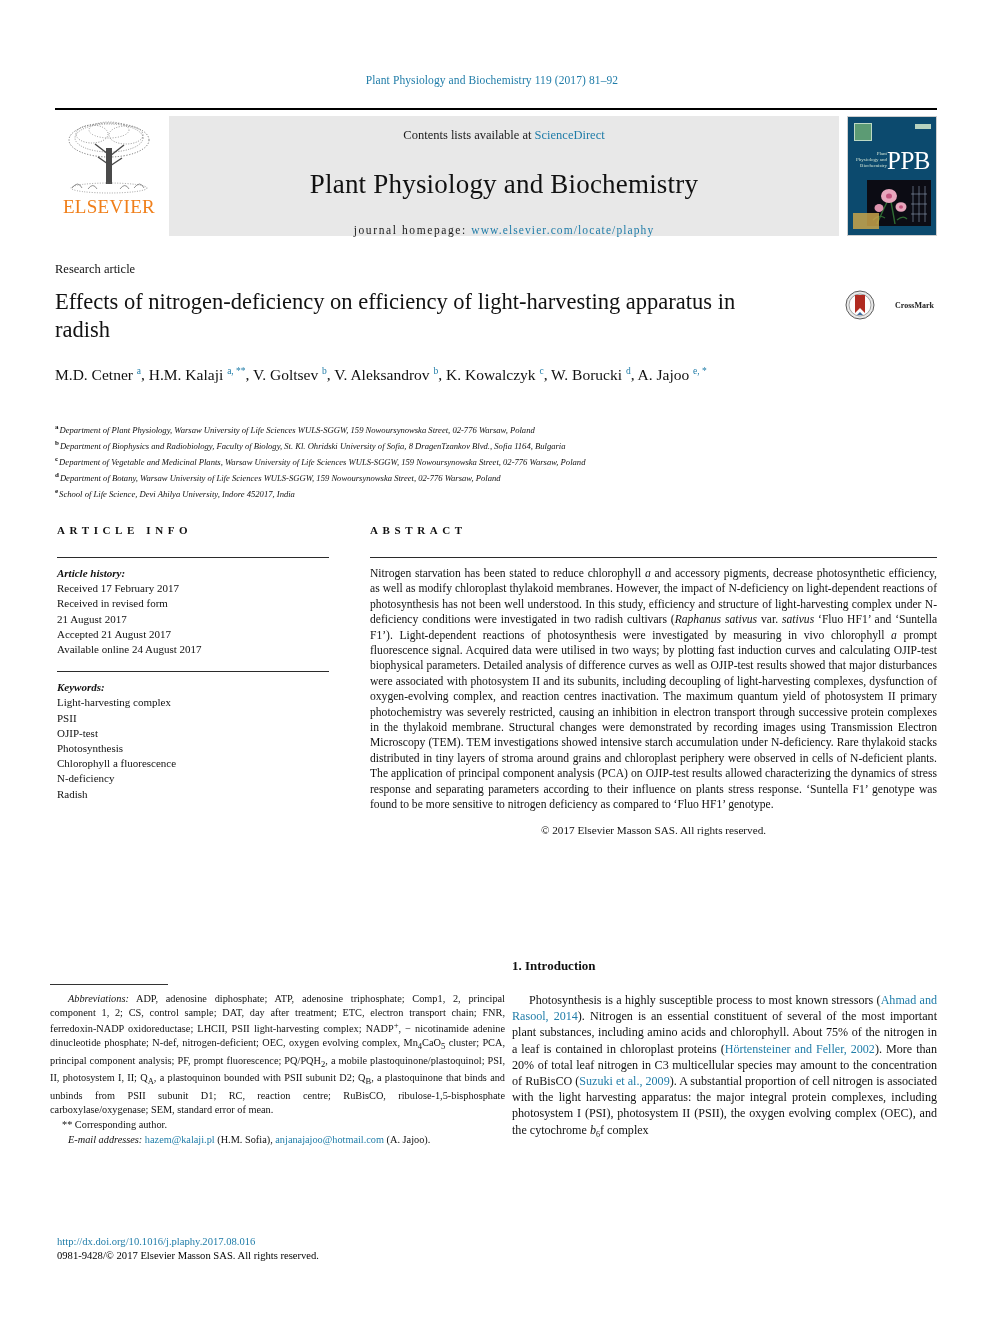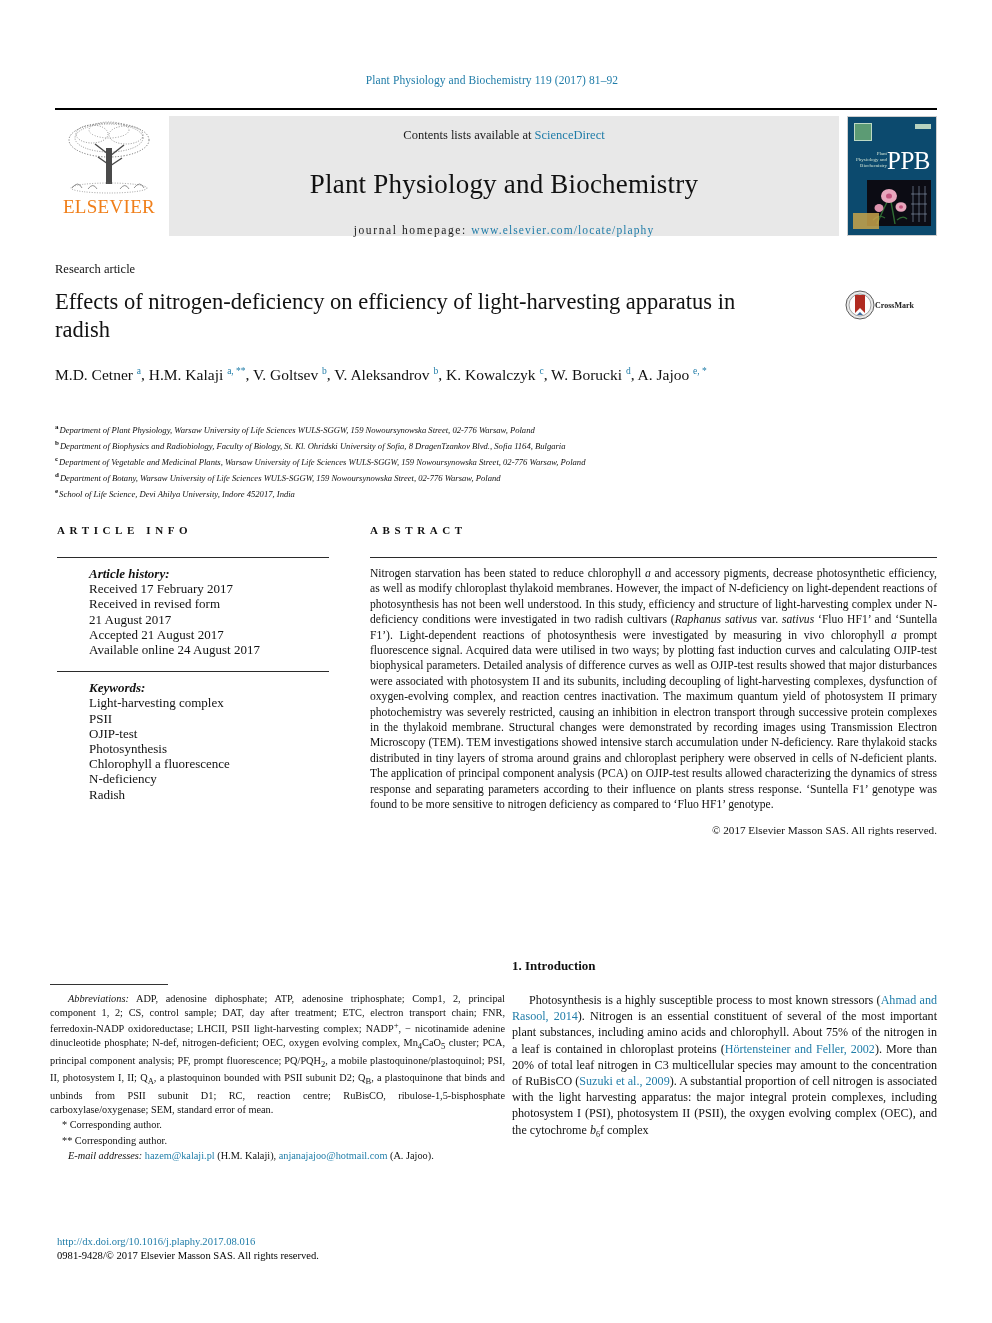--- a/index.html
+++ b/index.html
@@ -171,21 +171,21 @@
     color: #111;
     font-weight: normal;
     margin: 0;
   }
   .crossmark {
     position: absolute;
     left: 845px;
     top: 290px;
     display: flex;
     align-items: center;
-    gap: 0;
+    gap: 20px;
   }
   .crossmark-label {
     font-size: 8px;
     font-weight: bold;
     color: #222;
   }
   .authors {
     position: absolute;
     left: 55px;
     top: 360px;
@@ -234,43 +234,42 @@
     font-weight: bold;
     letter-spacing: 4.6px;
     color: #111;
     margin-bottom: 21px;
   }
   .hrule {
     border-top: 1px solid #2b2b2b;
     margin-bottom: 8px;
   }
   .info-block {
-    font-size: 13px;
+    font-size: 11px;
     line-height: 15.2px;
     color: #111;
-    margin-left: 32px;
   }
   .info-block .ital {
     font-style: italic;
     font-weight: bold;
   }
   .kw-rule {
     border-top: 1px solid #2b2b2b;
     margin: 14px 0 8px 0;
   }
   .abstract-text {
     font-size: 11.6px;
     line-height: 15.4px;
     text-align: justify;
     color: #111;
   }
   .abstract-text i { font-style: italic; }
   .copyright {
     margin-top: 11px;
-    text-align: right;
+    text-align: center;
     font-size: 11.2px;
     color: #111;
   }
 
   
   .footnote-col {
     position: absolute;
     left: 50px;
     top: 984px;
     width: 455px;
@@ -453,26 +452,25 @@
   <div class="abs-col">
     <div class="sec-head">ABSTRACT</div>
     <div class="hrule"></div>
     <div class="abstract-text">Nitrogen starvation has been stated to reduce chlorophyll <i>a</i> and accessory pigments, decrease photosynthetic efficiency, as well as modify chloroplast thylakoid membranes. However, the impact of N-deficiency on light-dependent reactions of photosynthesis has not been well understood. In this study, efficiency and structure of light-harvesting complex under N-deficiency conditions were investigated in two radish cultivars (<i>Raphanus sativus</i> var. <i>sativus</i> ‘Fluo HF1’ and ‘Suntella F1’). Light-dependent reactions of photosynthesis were investigated by measuring in vivo chlorophyll <i>a</i> prompt fluorescence signal. Acquired data were utilised in two ways; by plotting fast induction curves and calculating OJIP-test biophysical parameters. Detailed analysis of difference curves as well as OJIP-test results showed that major disturbances were associated with photosystem II and its subunits, including decoupling of light-harvesting complexes, dysfunction of oxygen-evolving complex, and reaction centres inactivation. The maximum quantum yield of photosystem II primary photochemistry was severely restricted, causing an inhibition in electron transport through successive protein complexes in the thylakoid membrane. Structural changes were demonstrated by recording images using Transmission Electron Microscopy (TEM). TEM investigations showed intensive starch accumulation under N-deficiency. Rare thylakoid stacks distributed in tiny layers of stroma around grains and chloroplast periphery were observed in cells of N-deficient plants. The application of principal component analysis (PCA) on OJIP-test results allowed characterizing the dynamics of stress response and separating parameters according to their influence on plants stress response. ‘Suntella F1’ genotype was found to be more sensitive to nitrogen deficiency as compared to ‘Fluo HF1’ genotype.</div>
     <div class="copyright">© 2017 Elsevier Masson SAS. All rights reserved.</div>
   </div>
 
   <div class="footnote-col">
     <div class="fn-rule"></div>
     <div class="abbrev"><span class="ital">Abbreviations:</span> ADP, adenosine diphosphate; ATP, adenosine triphosphate; Comp1, 2, principal component 1, 2; CS, control sample; DAT, day after treatment; ETC, electron transport chain; FNR, ferredoxin-NADP oxidoreductase; LHCII, PSII light-harvesting complex; NADP<sup>+</sup>, − nicotinamide adenine dinucleotide phosphate; N-def, nitrogen-deficient; OEC, oxygen evolving complex, Mn<sub>4</sub>CaO<sub>5</sub> cluster; PCA, principal component analysis; PF, prompt fluorescence; PQ/PQH<sub>2</sub>, a mobile plastoquinone/plastoquinol; PSI, II, photosystem I, II; Q<sub>A</sub>, a plastoquinon bounded with PSII subunit D2; Q<sub>B</sub>, a plastoquinone that binds and unbinds from PSII subunit D1; RC, reaction centre; RuBisCO, ribulose-1,5-bisphosphate carboxylase/oxygenase; SEM, standard error of mean.</div>
-    <div class="corr-line">* Corresponding author.</div>
     <div class="corr-line">** Corresponding author.</div>
     <div class="email-line">
       <span class="ital">E-mail addresses:</span>
       <span class="link">hazem@kalaji.pl</span>
-      <span>(H.M. Kalaji),</span>
+      <span>(H.M. Sofia),</span>
       <span class="link">anjanajajoo@hotmail.com</span>
       <span>(A. Jajoo).</span>
     </div>
   </div>
 
   <div class="doi-block">
     <div class="doi">http://dx.doi.org/10.1016/j.plaphy.2017.08.016</div>
     <div>0981-9428/© 2017 Elsevier Masson SAS. All rights reserved.</div>
   </div>
 

